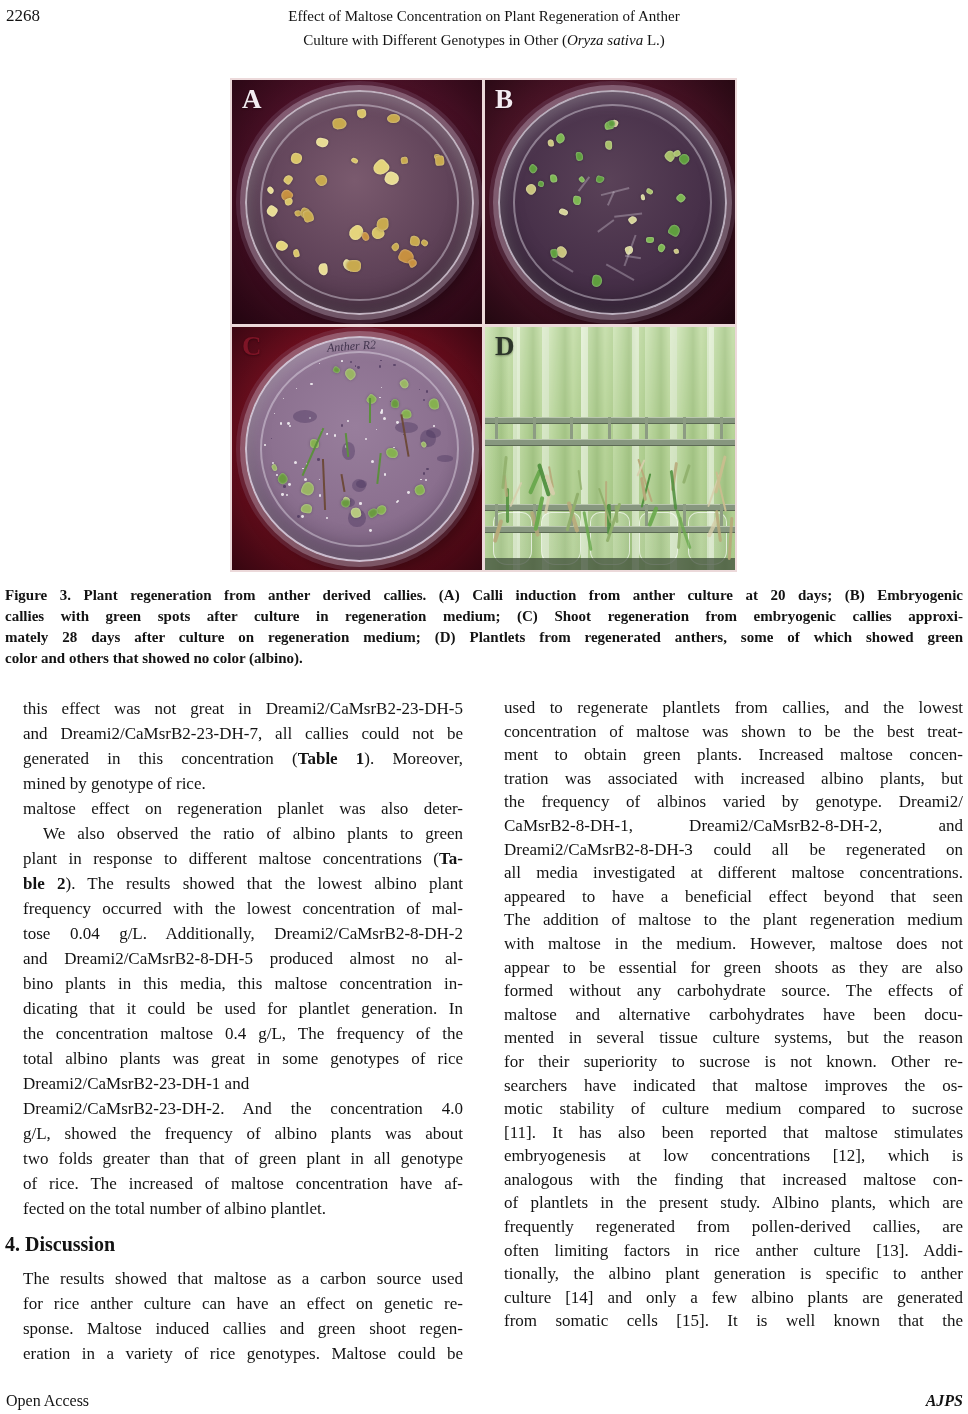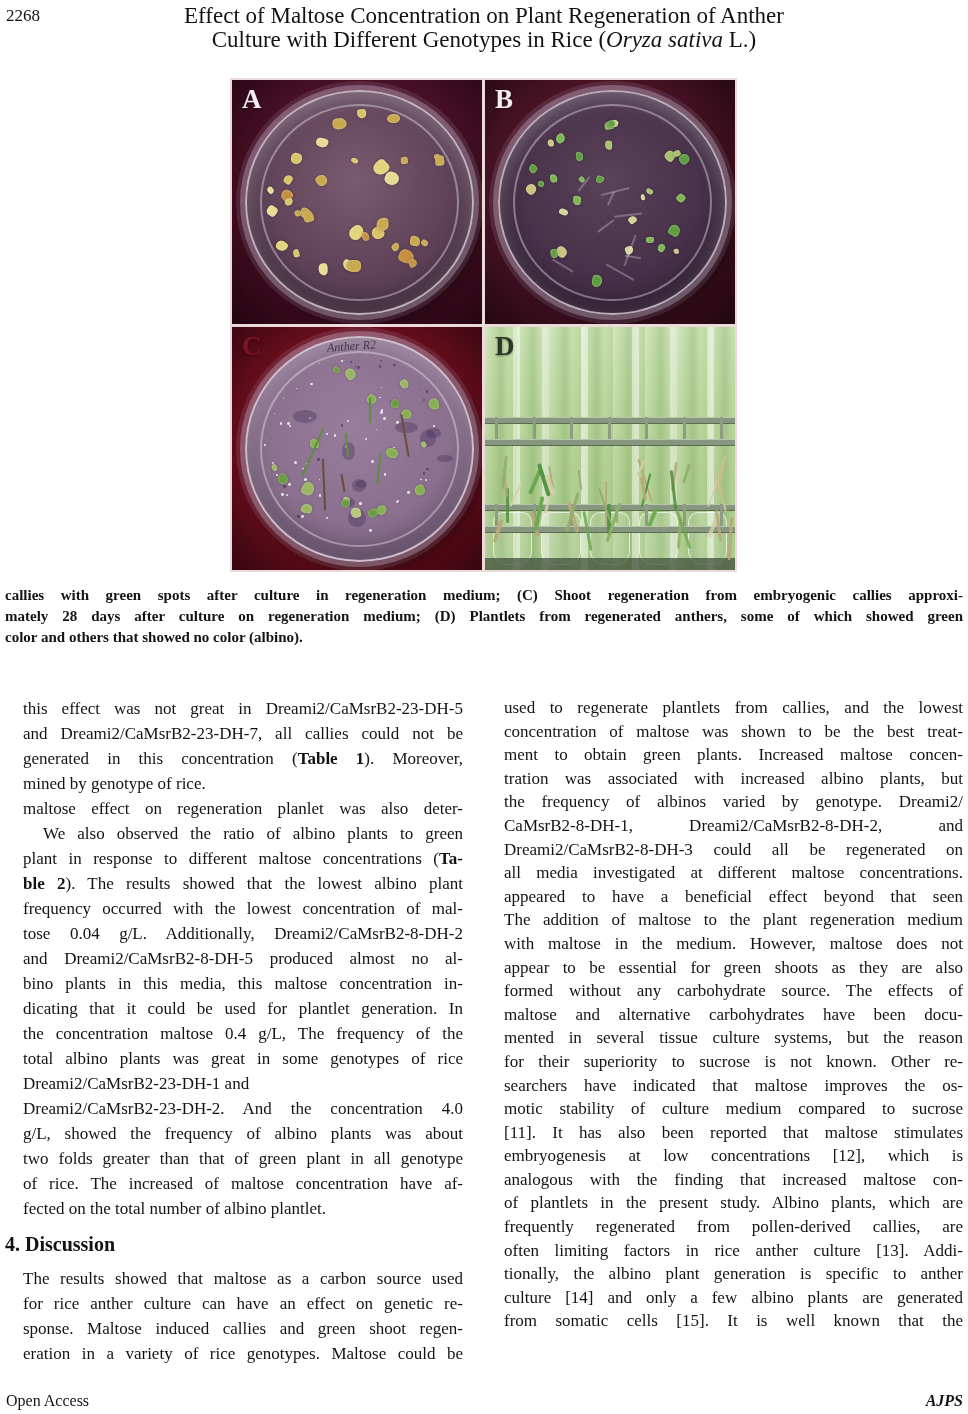--- a/index.html
+++ b/index.html
@@ -4,21 +4,21 @@
 <style>
   html,body{margin:0;padding:0;background:#ffffff;}
   #page{
     position:relative;width:968px;height:1414px;background:#ffffff;
     font-family:"Liberation Serif","DejaVu Serif",serif;color:#131313;
     overflow:hidden;
   }
   
   #page-number{position:absolute;left:6px;top:6px;font-size:17px;}
   #title-block{position:absolute;left:0;top:4px;width:100%;text-align:center;}
-  #title-block .t-line{font-size:23px;line-height:24px;}
+  #title-block .t-line{font-size:15px;line-height:24px;}
   
   #figure{
     position:absolute;left:230px;top:78px;width:507px;height:494px;
     display:grid;grid-template-columns:1fr 1fr;grid-template-rows:1fr 1fr;
     gap:3px;background:#ecd9da;padding:2px;box-sizing:border-box;
   }
   .panel{position:relative;overflow:hidden;}
   .vignette{position:absolute;inset:0;pointer-events:none;
     background:radial-gradient(circle at 50% 45%, rgba(0,0,0,0) 55%, rgba(0,0,0,0.38) 100%);}
   .panel-label{position:absolute;top:4px;left:10px;font-weight:bold;font-size:27px;
@@ -67,21 +67,21 @@
 </style>
 </head>
 <body>
 
 <div id="page">
 
   <div id="page-number">2268</div>
 
   <div id="title-block">
     <div class="t-line">Effect of Maltose Concentration on Plant Regeneration of Anther</div>
-    <div class="t-line" id="title-line2"><span>Culture with Different Genotypes in Rice (</span><span class="seg-i">Oryza sativa</span><span> L.)</span></div>
+    <div class="t-line" id="title-line2"><span>Culture with Different Genotypes in Other (</span><span class="seg-i">Oryza sativa</span><span> L.)</span></div>
   </div>
 
   <div id="figure">
       <div class="panel" style="background: radial-gradient(circle at 55% 40%, rgb(93, 24, 48) 0%, rgb(74, 16, 38) 55%, rgb(56, 8, 26) 100%);">
         <div class="dish" style="left: 5%; top: 4%; width: 90%; height: 91%; background: radial-gradient(circle at 48% 40%, rgb(122, 90, 110) 0%, rgb(95, 66, 88) 55%, rgb(75, 47, 68) 100%); border: 2px solid rgba(235, 228, 238, 0.7); box-shadow: rgba(205, 190, 210, 0.35) 0px 0px 0px 5px, rgba(165, 145, 175, 0.18) 0px 0px 0px 9px, rgba(0, 0, 0, 0.45) 8px 10px 18px, rgba(255, 255, 255, 0.28) 0px 6px 18px inset, rgba(0, 0, 0, 0.3) 0px -10px 22px inset;"></div>
         <div class="dish-ring" style="left: 11%; top: 10%; width: 78%; height: 79%; border: 2px solid rgba(240, 235, 245, 0.4);"></div>
         <div class="spot" style="left: calc(21.8741% - 5.73653px); top: calc(47.4485% - 5.73653px); width: 11.4731px; height: 11.4166px; background: rgb(199, 144, 64); border-radius: 48.8308% 32.8009% 48.5677% 51.2708%; transform: rotate(40.5292deg); box-shadow: rgba(0, 0, 0, 0.25) 0px 0px 3px, rgba(255, 255, 255, 0.5) 0px 0px 2px inset;"></div>
         <div class="spot" style="left: calc(15.9777% - 4.88989px); top: calc(53.7885% - 4.88989px); width: 9.77978px; height: 10.1231px; background: rgb(232, 220, 148); border-radius: 35.6285% 36.248% 39.6637% 43.8571%; transform: rotate(33.9267deg); box-shadow: rgba(0, 0, 0, 0.25) 0px 0px 3px, rgba(255, 255, 255, 0.5) 0px 0px 2px inset;"></div>
         <div class="spot" style="left: calc(35.8086% - 5.68687px); top: calc(41.4041% - 5.68687px); width: 11.3737px; height: 11.2403px; background: rgb(200, 169, 78); border-radius: 59.5488% 58.1885% 56.9082% 41.1164%; transform: rotate(56.0797deg); box-shadow: rgba(0, 0, 0, 0.25) 0px 0px 3px, rgba(255, 255, 255, 0.5) 0px 0px 2px inset;"></div>
         <div class="spot" style="left: calc(49.868% - 6.3341px); top: calc(62.0029% - 6.3341px); width: 12.6682px; height: 15.0604px; background: rgb(228, 212, 124); border-radius: 35.1287% 56.0243% 42.1525% 49.3706%; transform: rotate(51.9005deg); box-shadow: rgba(0, 0, 0, 0.25) 0px 0px 3px, rgba(255, 255, 255, 0.5) 0px 0px 2px inset;"></div>
@@ -344,20 +344,21 @@
         <div class="plant-stroke" style="background: rgb(201, 189, 143); width: 2.46984px; height: 40.6611px; left: 93.8509%; top: 59.2043%; transform: rotate(-13.278deg); opacity: 0.999711;"></div>
         <div class="plant-stroke" style="background: rgb(184, 169, 122); width: 2.91319px; height: 43.3672px; left: 97.7989%; top: 78.1007%; transform: rotate(3.69227deg); opacity: 0.87864;"></div>
         <div class="plant-stroke" style="background: rgb(201, 189, 143); width: 2.68823px; height: 39.1691px; left: 93.7556%; top: 52.734%; transform: rotate(14.3058deg); opacity: 0.962639;"></div>
         <div class="plant-stroke" style="background: rgb(184, 169, 122); width: 3.08348px; height: 32.2278px; left: 92.7572%; top: 75.2283%; transform: rotate(-7.30805deg); opacity: 0.873983;"></div>
         <div class="rack-bottom"></div>
         <span class="panel-label" style="color: rgb(44, 53, 42);">D</span>
       </div>
     </div>
 
   <div id="caption">
+      <div class="tline"><span>Figure 3. Plant regeneration from anther derived callies. (A) Calli induction from anther culture at 20 days; (B) Embryogenic</span></div>
       <div class="tline"><span>callies with green spots after culture in regeneration medium; (C) Shoot regeneration from embryogenic callies approxi-</span></div>
       <div class="tline"><span>mately 28 days after culture on regeneration medium; (D) Plantlets from regenerated anthers, some of which showed green</span></div>
       <div class="tline nojust"><span>color and others that showed no color (albino).</span></div>
     </div>
 
   <div class="col" id="col-left">
       <div>
         <div class="tline"><span>this effect was not great in Dreami2/CaMsrB2-23-DH-5</span></div>
         <div class="tline"><span>and Dreami2/CaMsrB2-23-DH-7, all callies could not be</span></div>
         <div class="tline"><span>generated in this concentration (</span><span class="seg-b">Table 1</span><span>). Moreover,</span></div>

